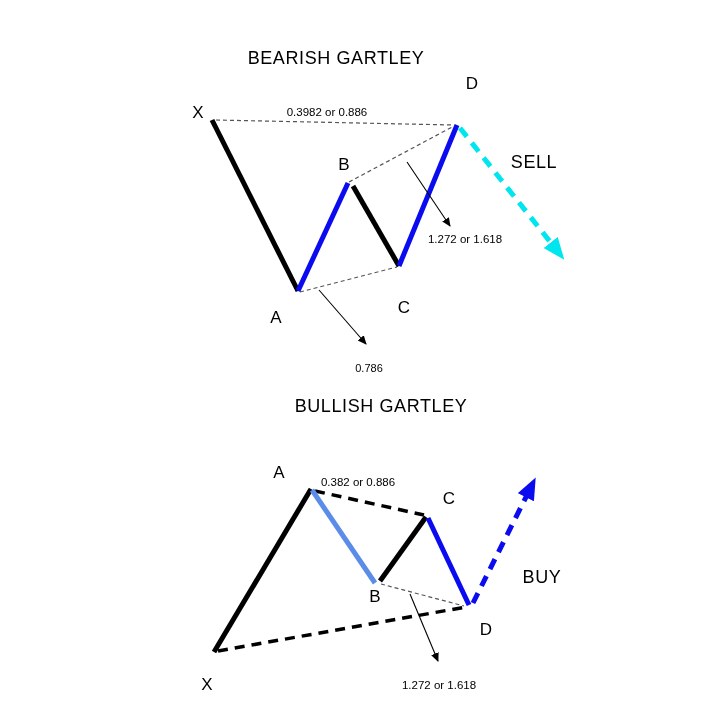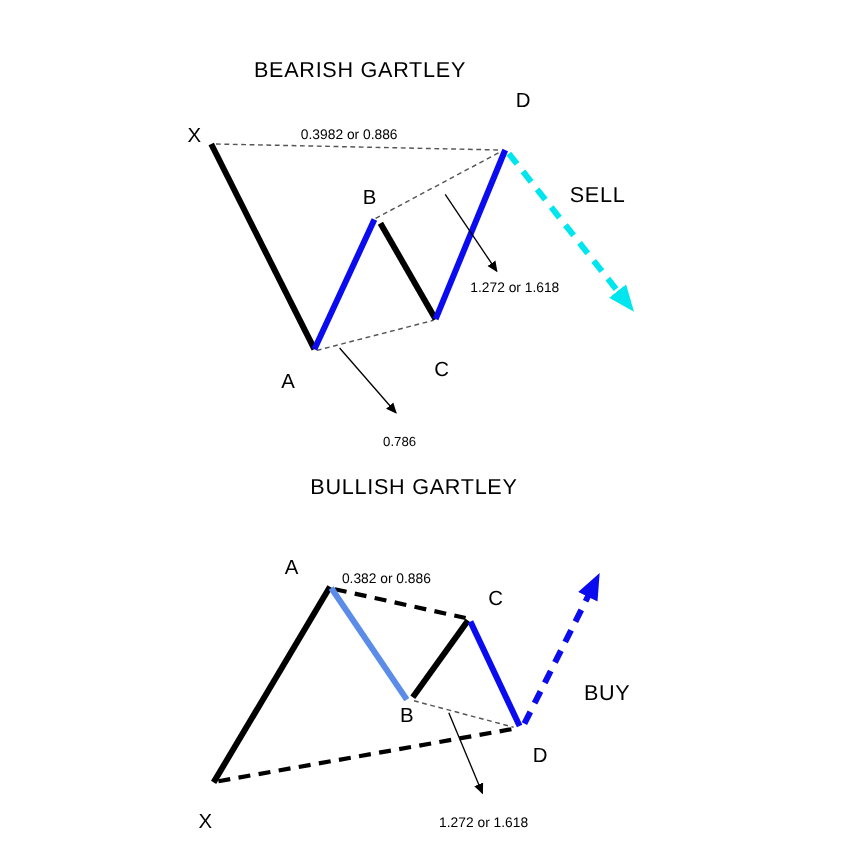--- a/index.html
+++ b/index.html
@@ -1,21 +1,21 @@
 <!DOCTYPE html>
 <html style="--black: #000000; --blue: #0b0bf0; --light-blue: #5b8de8; --cyan: #00e6ee; --guide: #555555; --text: #000000;"><head>
 <meta charset="utf-8">
 <style>
   :root{
     --black:#000000; --blue:#0b0bf0; --light-blue:#5b8de8;
     --cyan:#00e6ee; --guide:#555555; --text:#000000;
   }
   html,body{margin:0;padding:0;}
   body{width:721px;height:708px;background:#ffffff;overflow:hidden;}
-  .canvas{position:relative;width:644px;height:708px;}
+  .canvas{position:relative;width:644px;height:708px;padding-left:36px;}
   svg{display:block;}
   text{font-family:"Liberation Sans","DejaVu Sans",sans-serif;fill:var(--text);}
   .t-title{font-size:18px;letter-spacing:.6px;}
   .t-letter{font-size:17px;}
   .t-action{font-size:18px;letter-spacing:.6px;}
   .t-ratio{font-size:11.5px;}
   .t-ratio-sm{font-size:11px;}
   .leg{fill:none;stroke-width:5;stroke-linecap:butt;}
   .leg-black{stroke:var(--black);}
   .leg-blue{stroke:var(--blue);}

